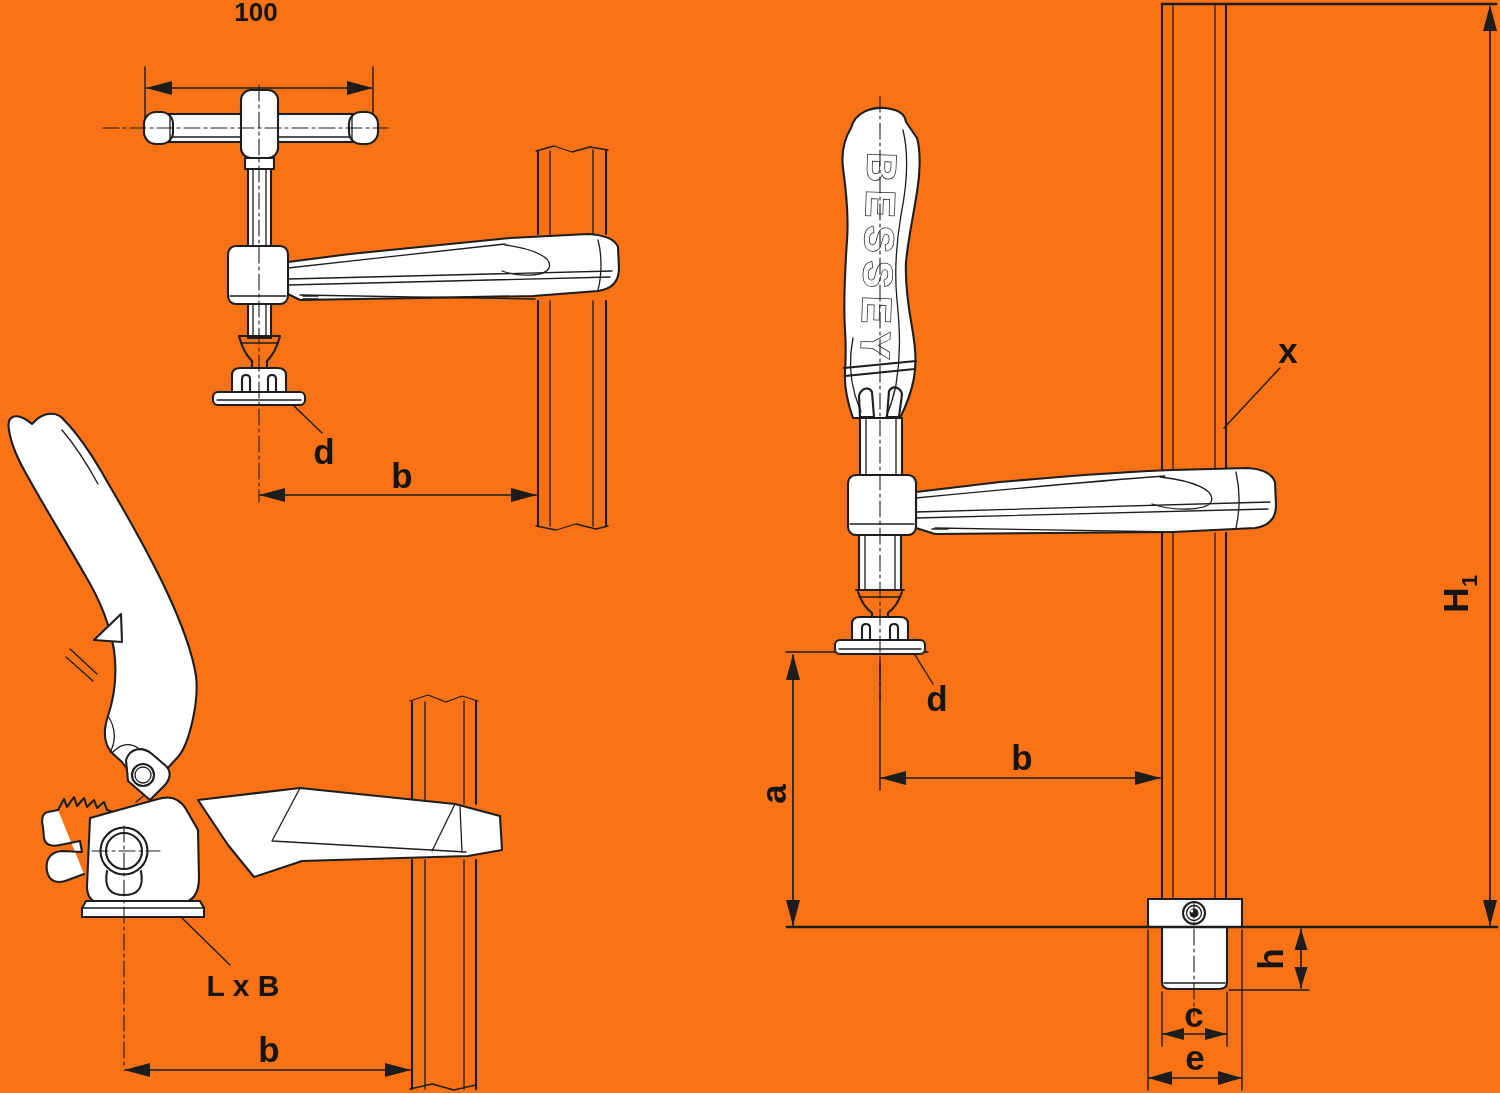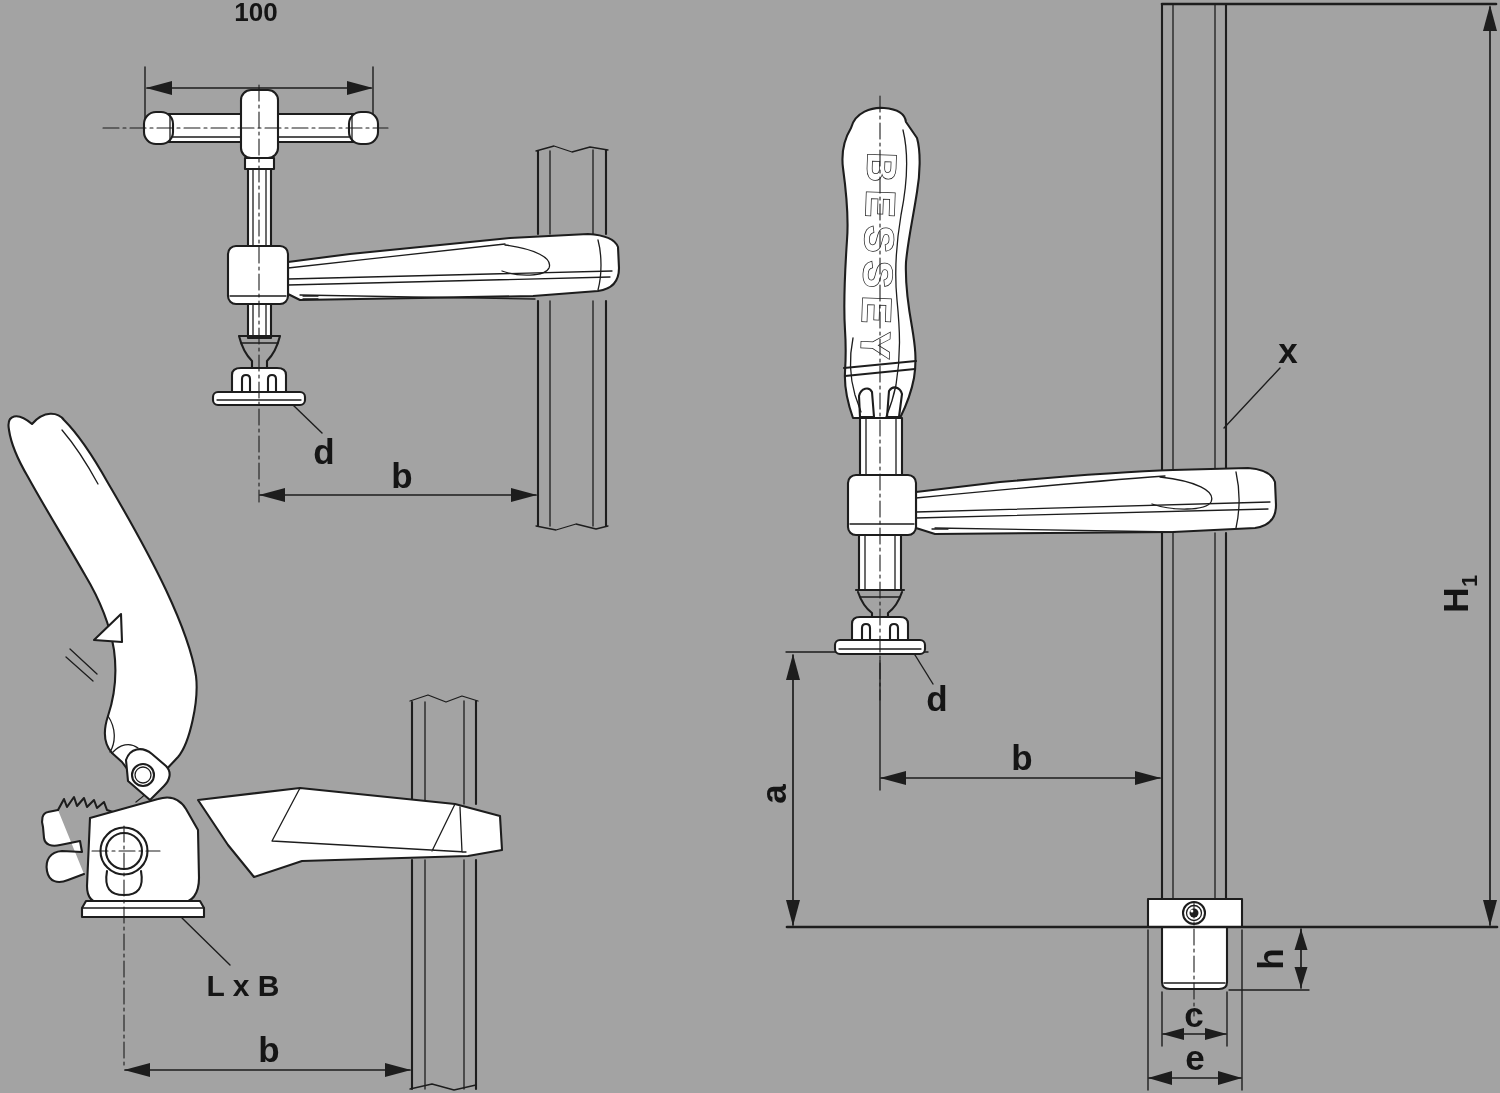--- a/index.html
+++ b/index.html
@@ -1,16 +1,16 @@
 <!DOCTYPE html>
 <html><head>
 <meta charset="utf-8">
 <style>
   html,body{margin:0;padding:0;background:#ffffff;}
-  .stage{position:relative;width:1500px;height:1093px;background:#a3a3a3;overflow:hidden;}
+  .stage{position:relative;width:1500px;height:1093px;background:#f97316;overflow:hidden;}
   svg{display:block;}
   svg *{vector-effect:none;}
   .ln, path, line, rect, circle, polyline{fill:none;stroke:#1d1d1d;stroke-width:2.1;stroke-linecap:round;stroke-linejoin:round;}
   .fillw{fill:#ffffff;}
   .thin{stroke-width:1.3;}
   .heavy{stroke-width:2.7;}
   .dim{stroke-width:1.7;}
   .ext{stroke-width:1.4;}
   .cl{stroke-width:1.1;stroke-dasharray:16 4 3 4;}
   .arrow{fill:#1d1d1d;stroke:none;}

